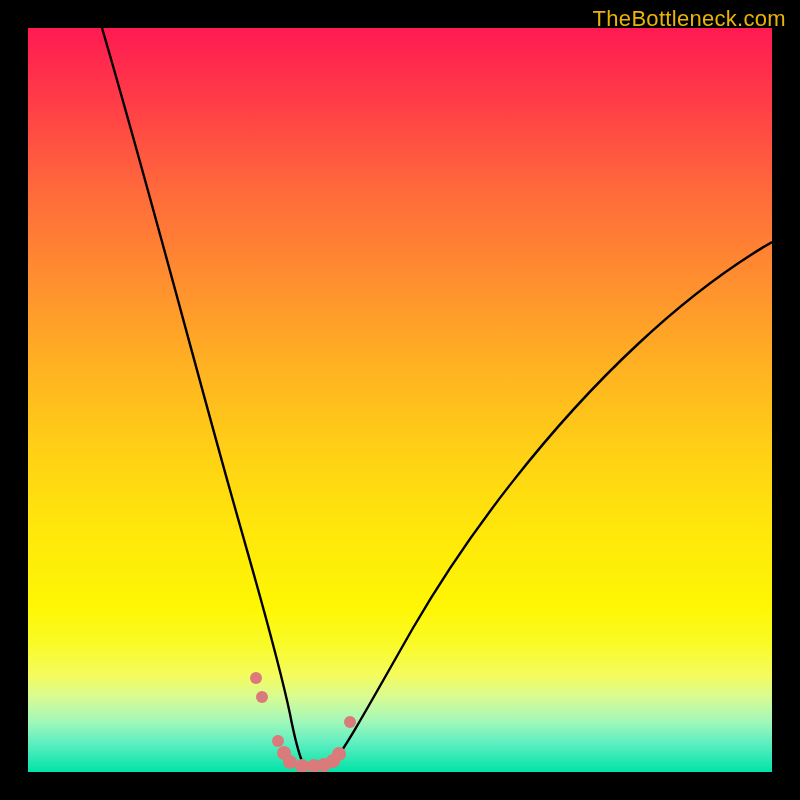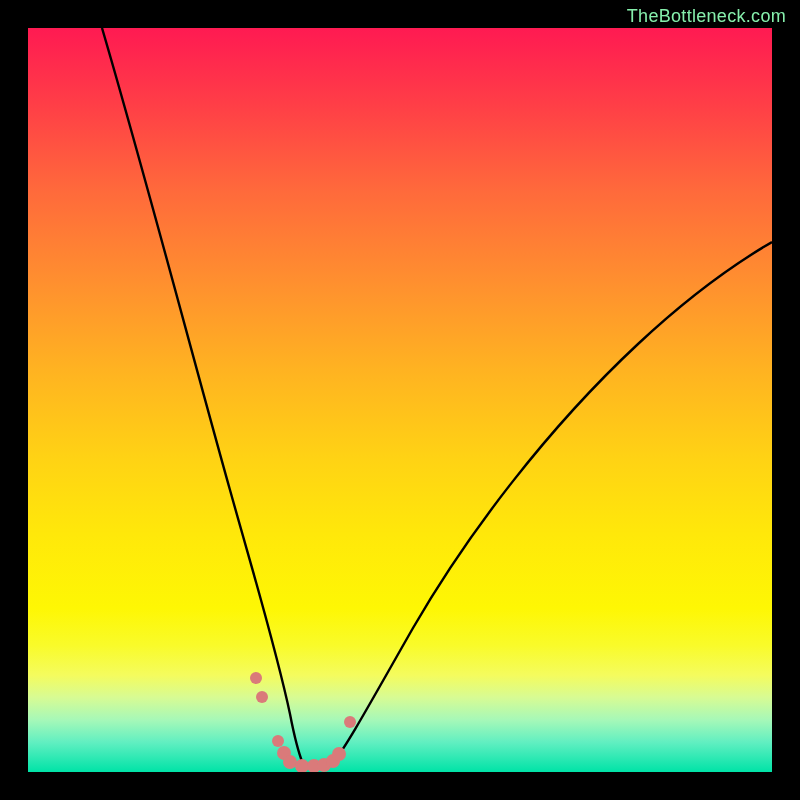--- a/index.html
+++ b/index.html
@@ -55,22 +55,22 @@
     position: absolute;
     left: 0;
     top: 0;
     width: 100%;
     height: 100%;
   }
   .watermark {
     position: absolute;
     top: 6px;
     right: 14px;
-    color: #86efac;
-    font-size: 18px;
+    color: #eab308;
+    font-size: 22px;
     font-weight: 500;
     letter-spacing: 0.3px;
     user-select: none;
   }
 </style>
 </head>
 <body>
 
 <div class="frame">
 

